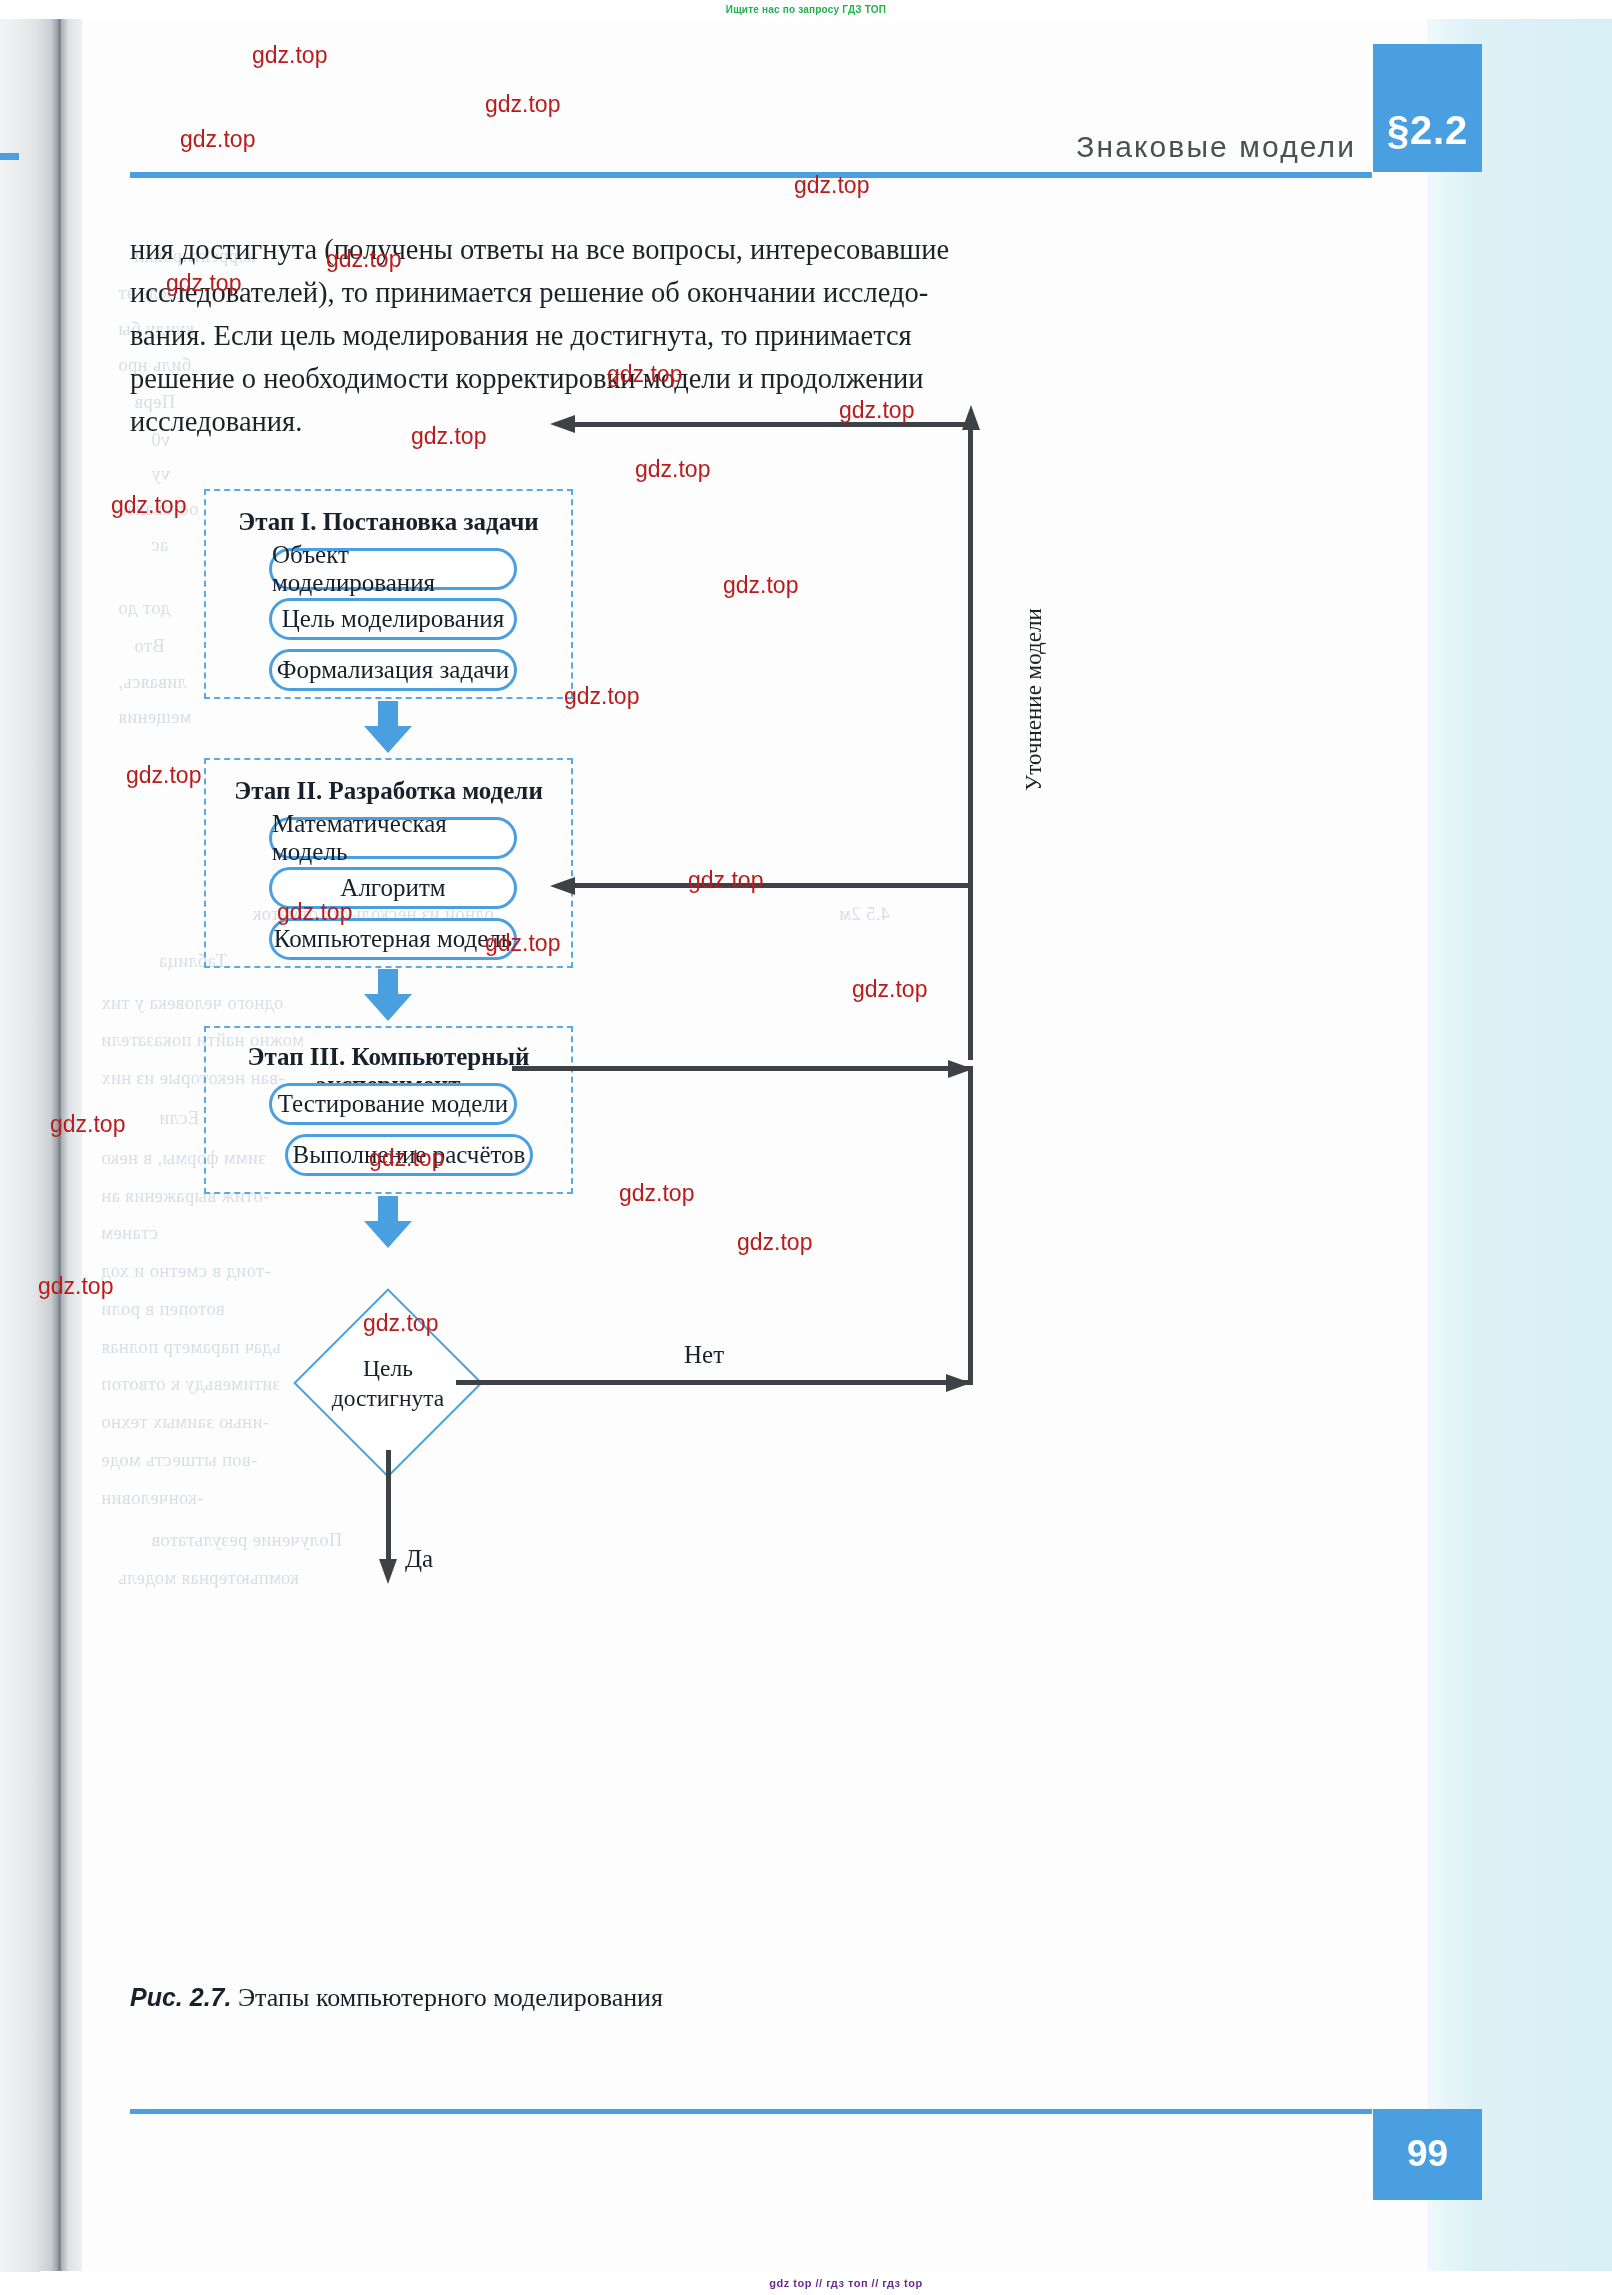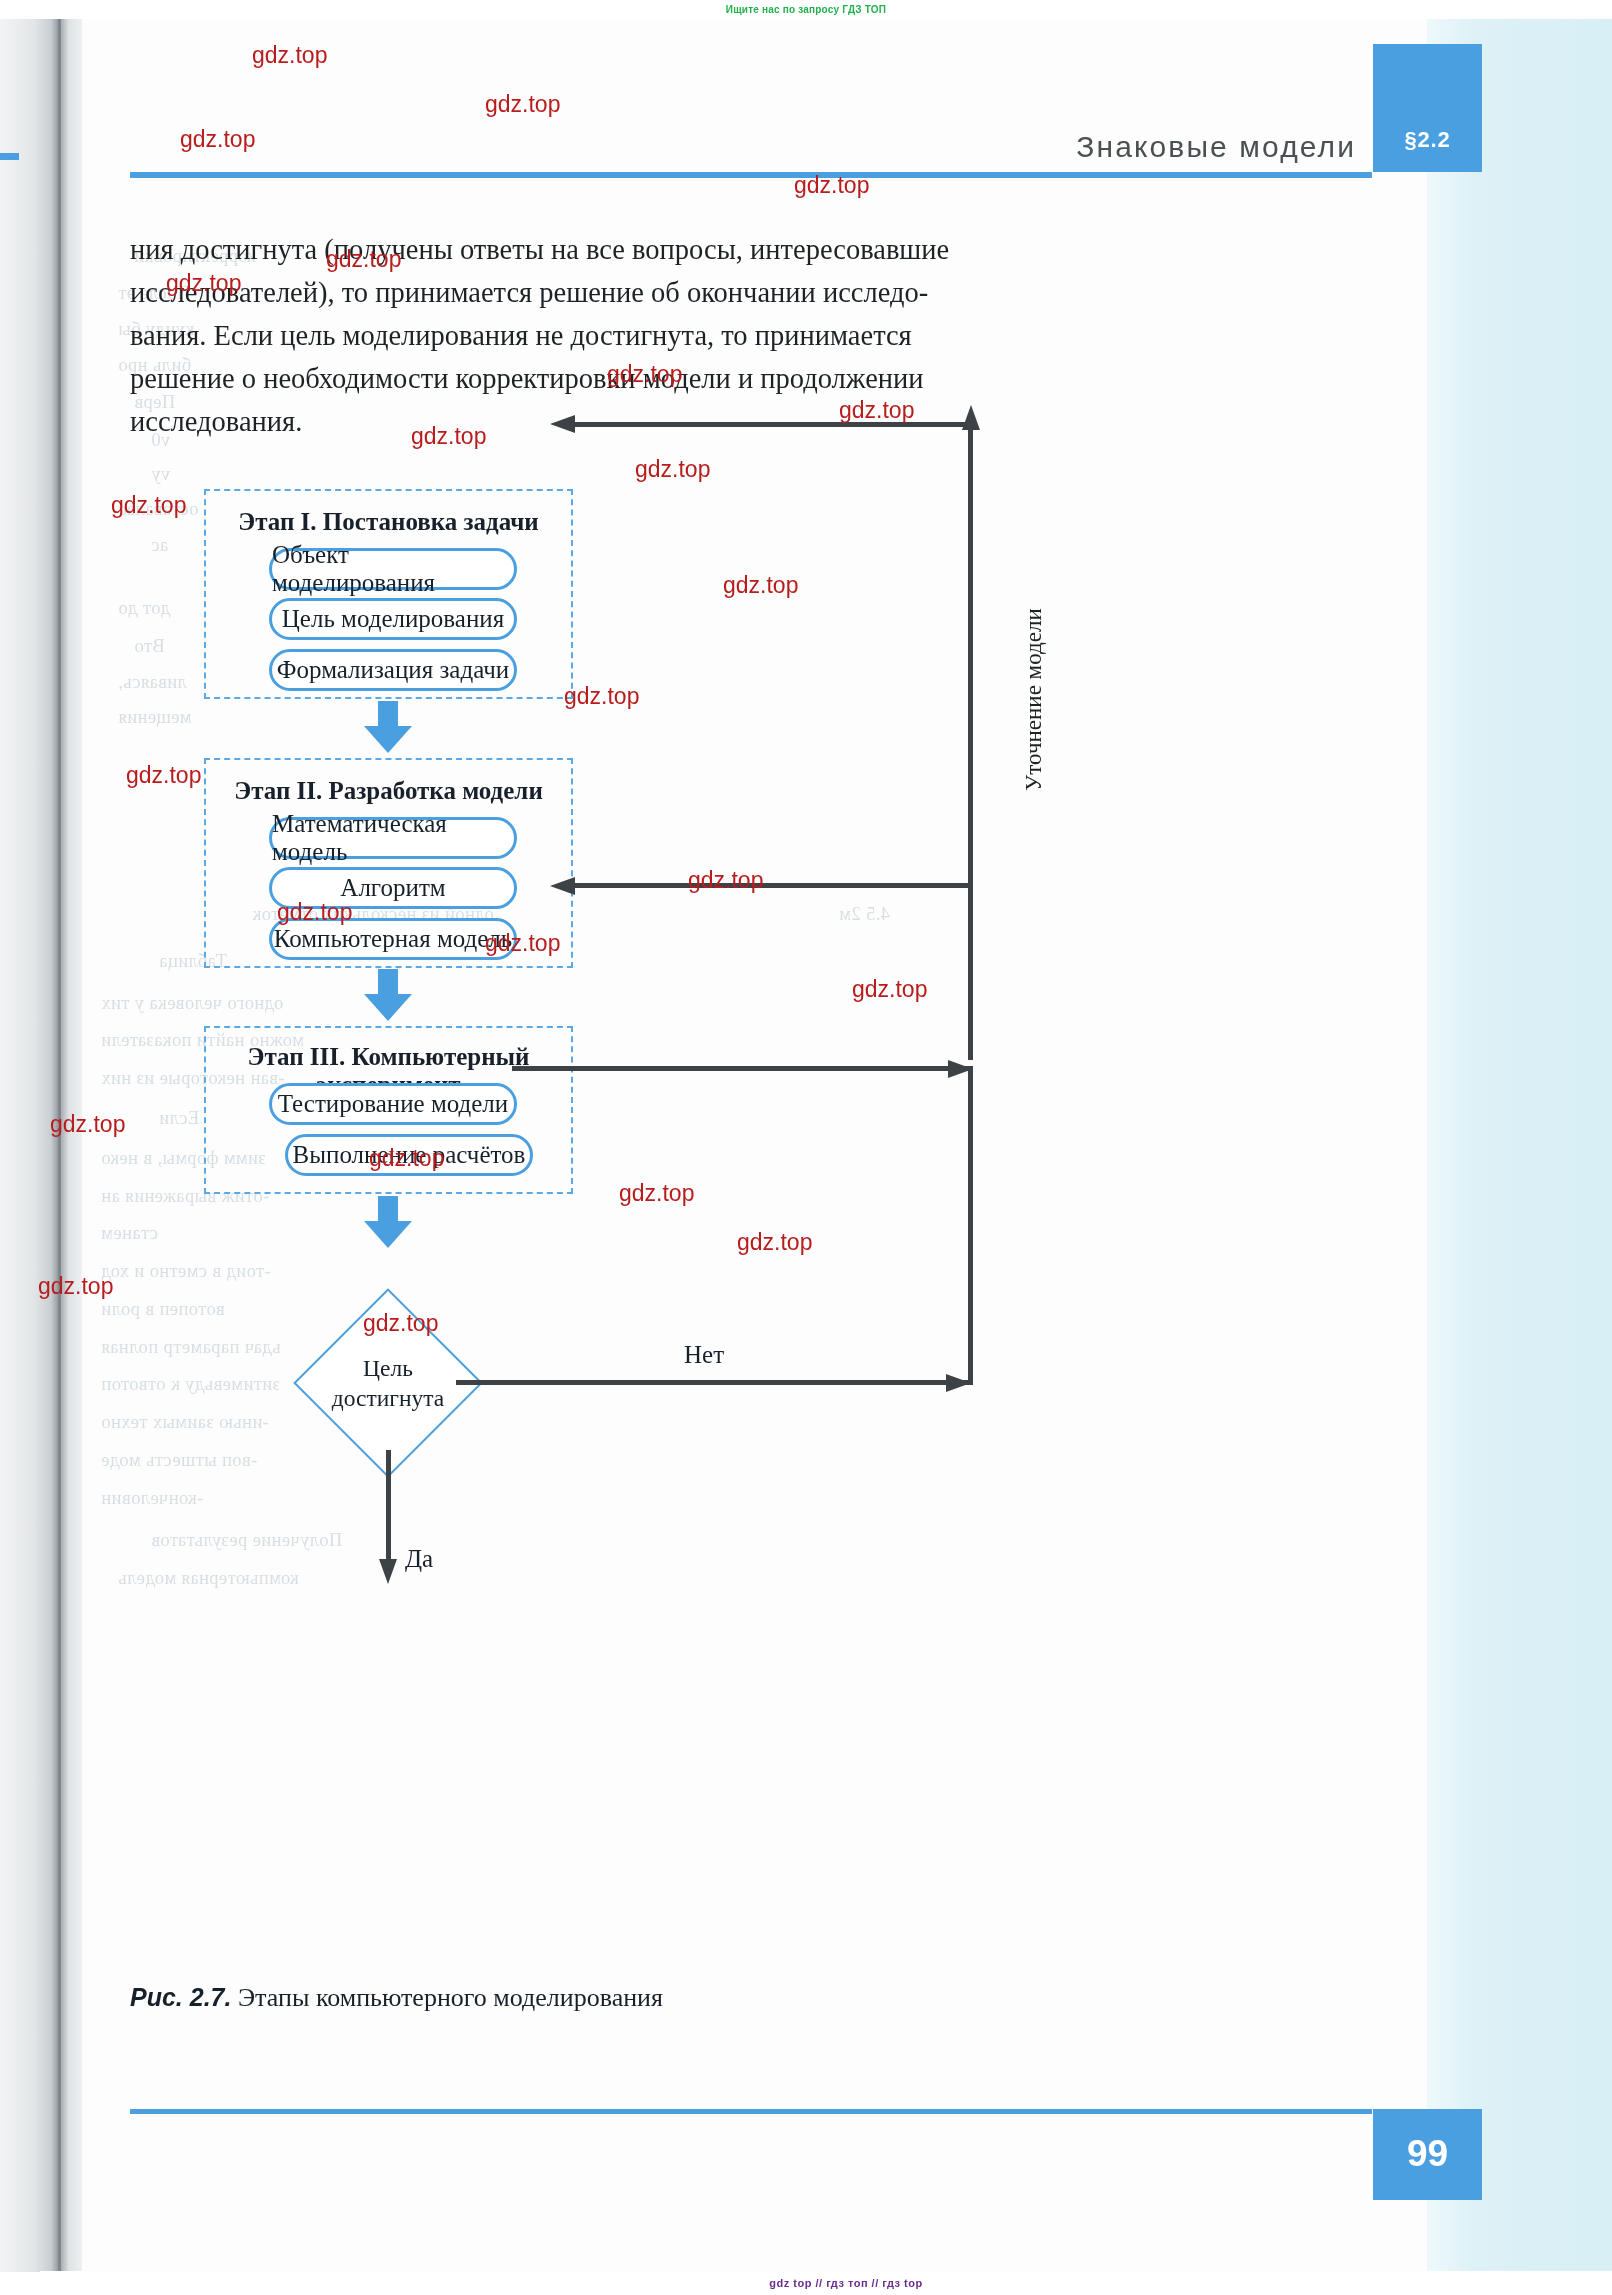--- a/index.html
+++ b/index.html
@@ -42,21 +42,21 @@
   .paper-right{position:absolute;left:82px;top:0;right:185px;height:100%;background:#fdfdfd;}
 
   
   .hdr-title{position:absolute;left:978px;top:111px;width:378px;
      text-align:right;font-family:"Liberation Sans",sans-serif;
      font-size:30px;font-weight:400;color:#4b5053;letter-spacing:2.1px;}
   .hdr-rule{position:absolute;left:130px;top:153px;width:1242px;height:6.7px;
      background:#4a9fe0;border-radius:0.8px;}
   .sec-badge{position:absolute;left:1373px;top:25px;width:109px;height:128px;
      background:#4a9fe0;color:#ffffff;font-family:"Liberation Sans",sans-serif;
-     font-size:22px;font-weight:700;letter-spacing:0.8px;
+     font-size:40px;font-weight:700;letter-spacing:0.8px;
      display:flex;align-items:flex-end;justify-content:center;padding-bottom:18.5px;
      box-sizing:border-box;}
   .hdr-left-tick{position:absolute;left:0px;top:134px;width:18.5px;height:7.6px;background:#4a9fe0;}
 
   
   .para{position:absolute;left:130px;top:209px;width:1242px;
      font-size:28.5px;line-height:43px;color:#1d2225;text-align:justify;
      font-family:"Liberation Serif",serif;}
   .para div{white-space:nowrap;}
 

